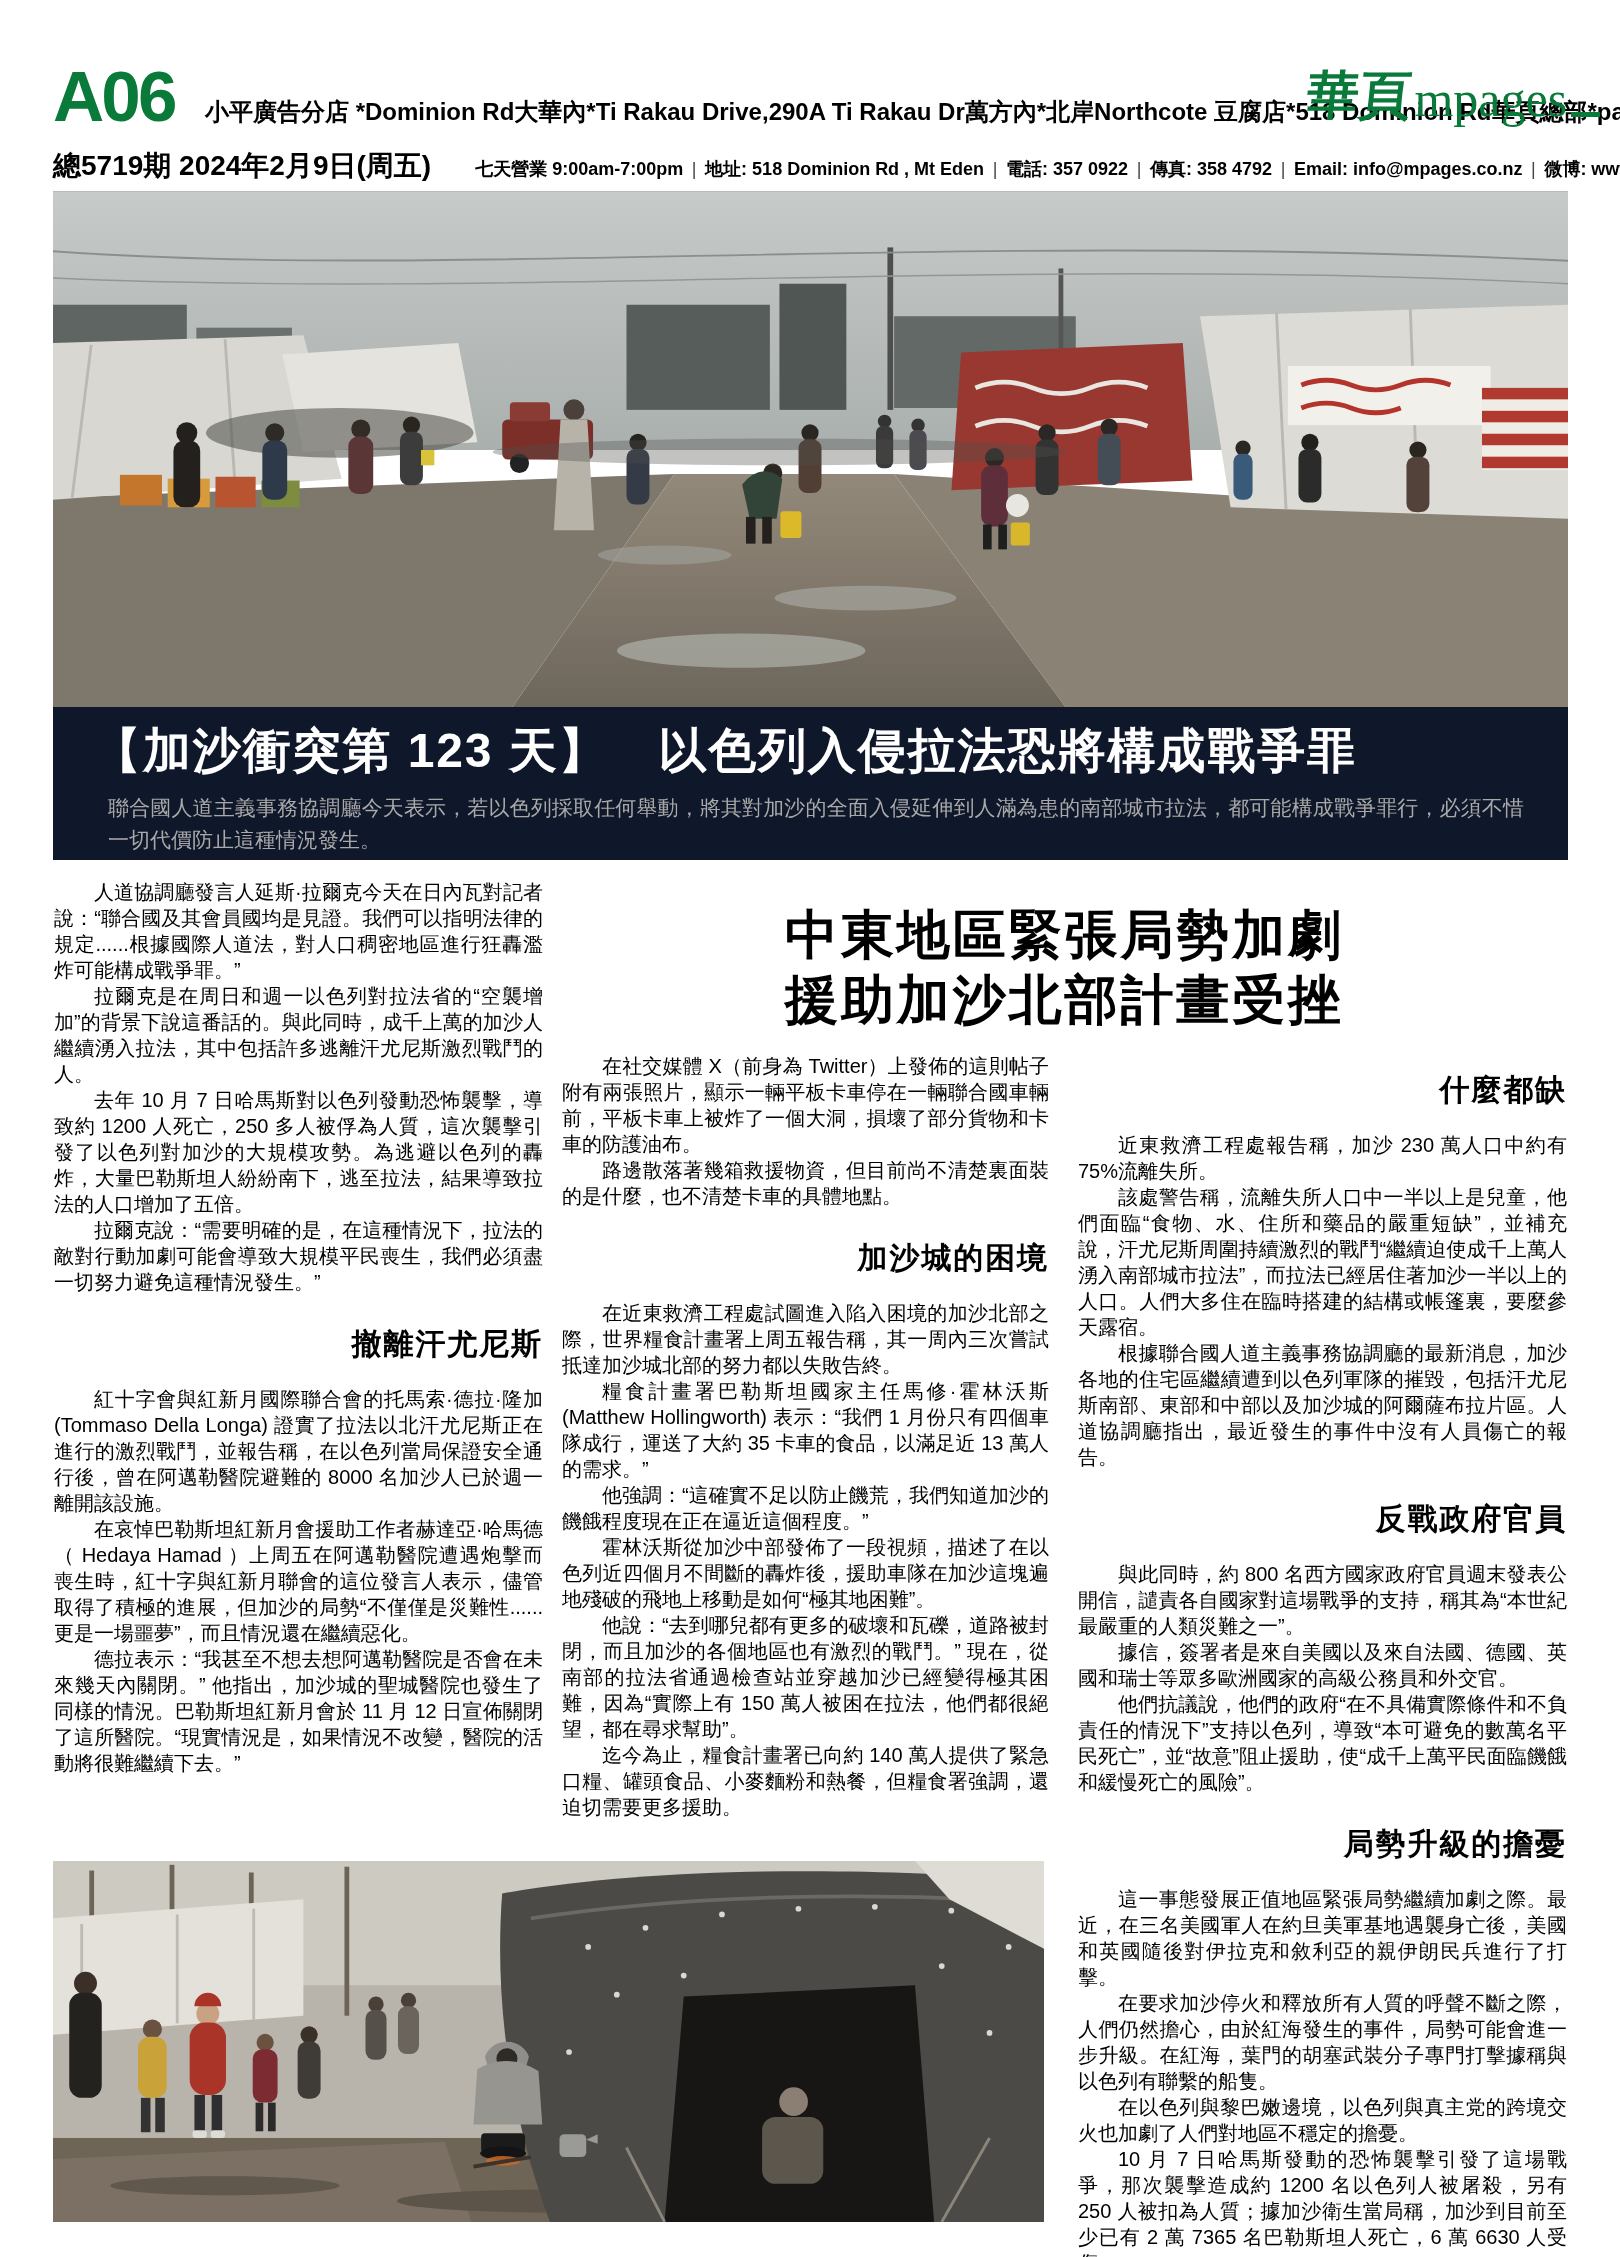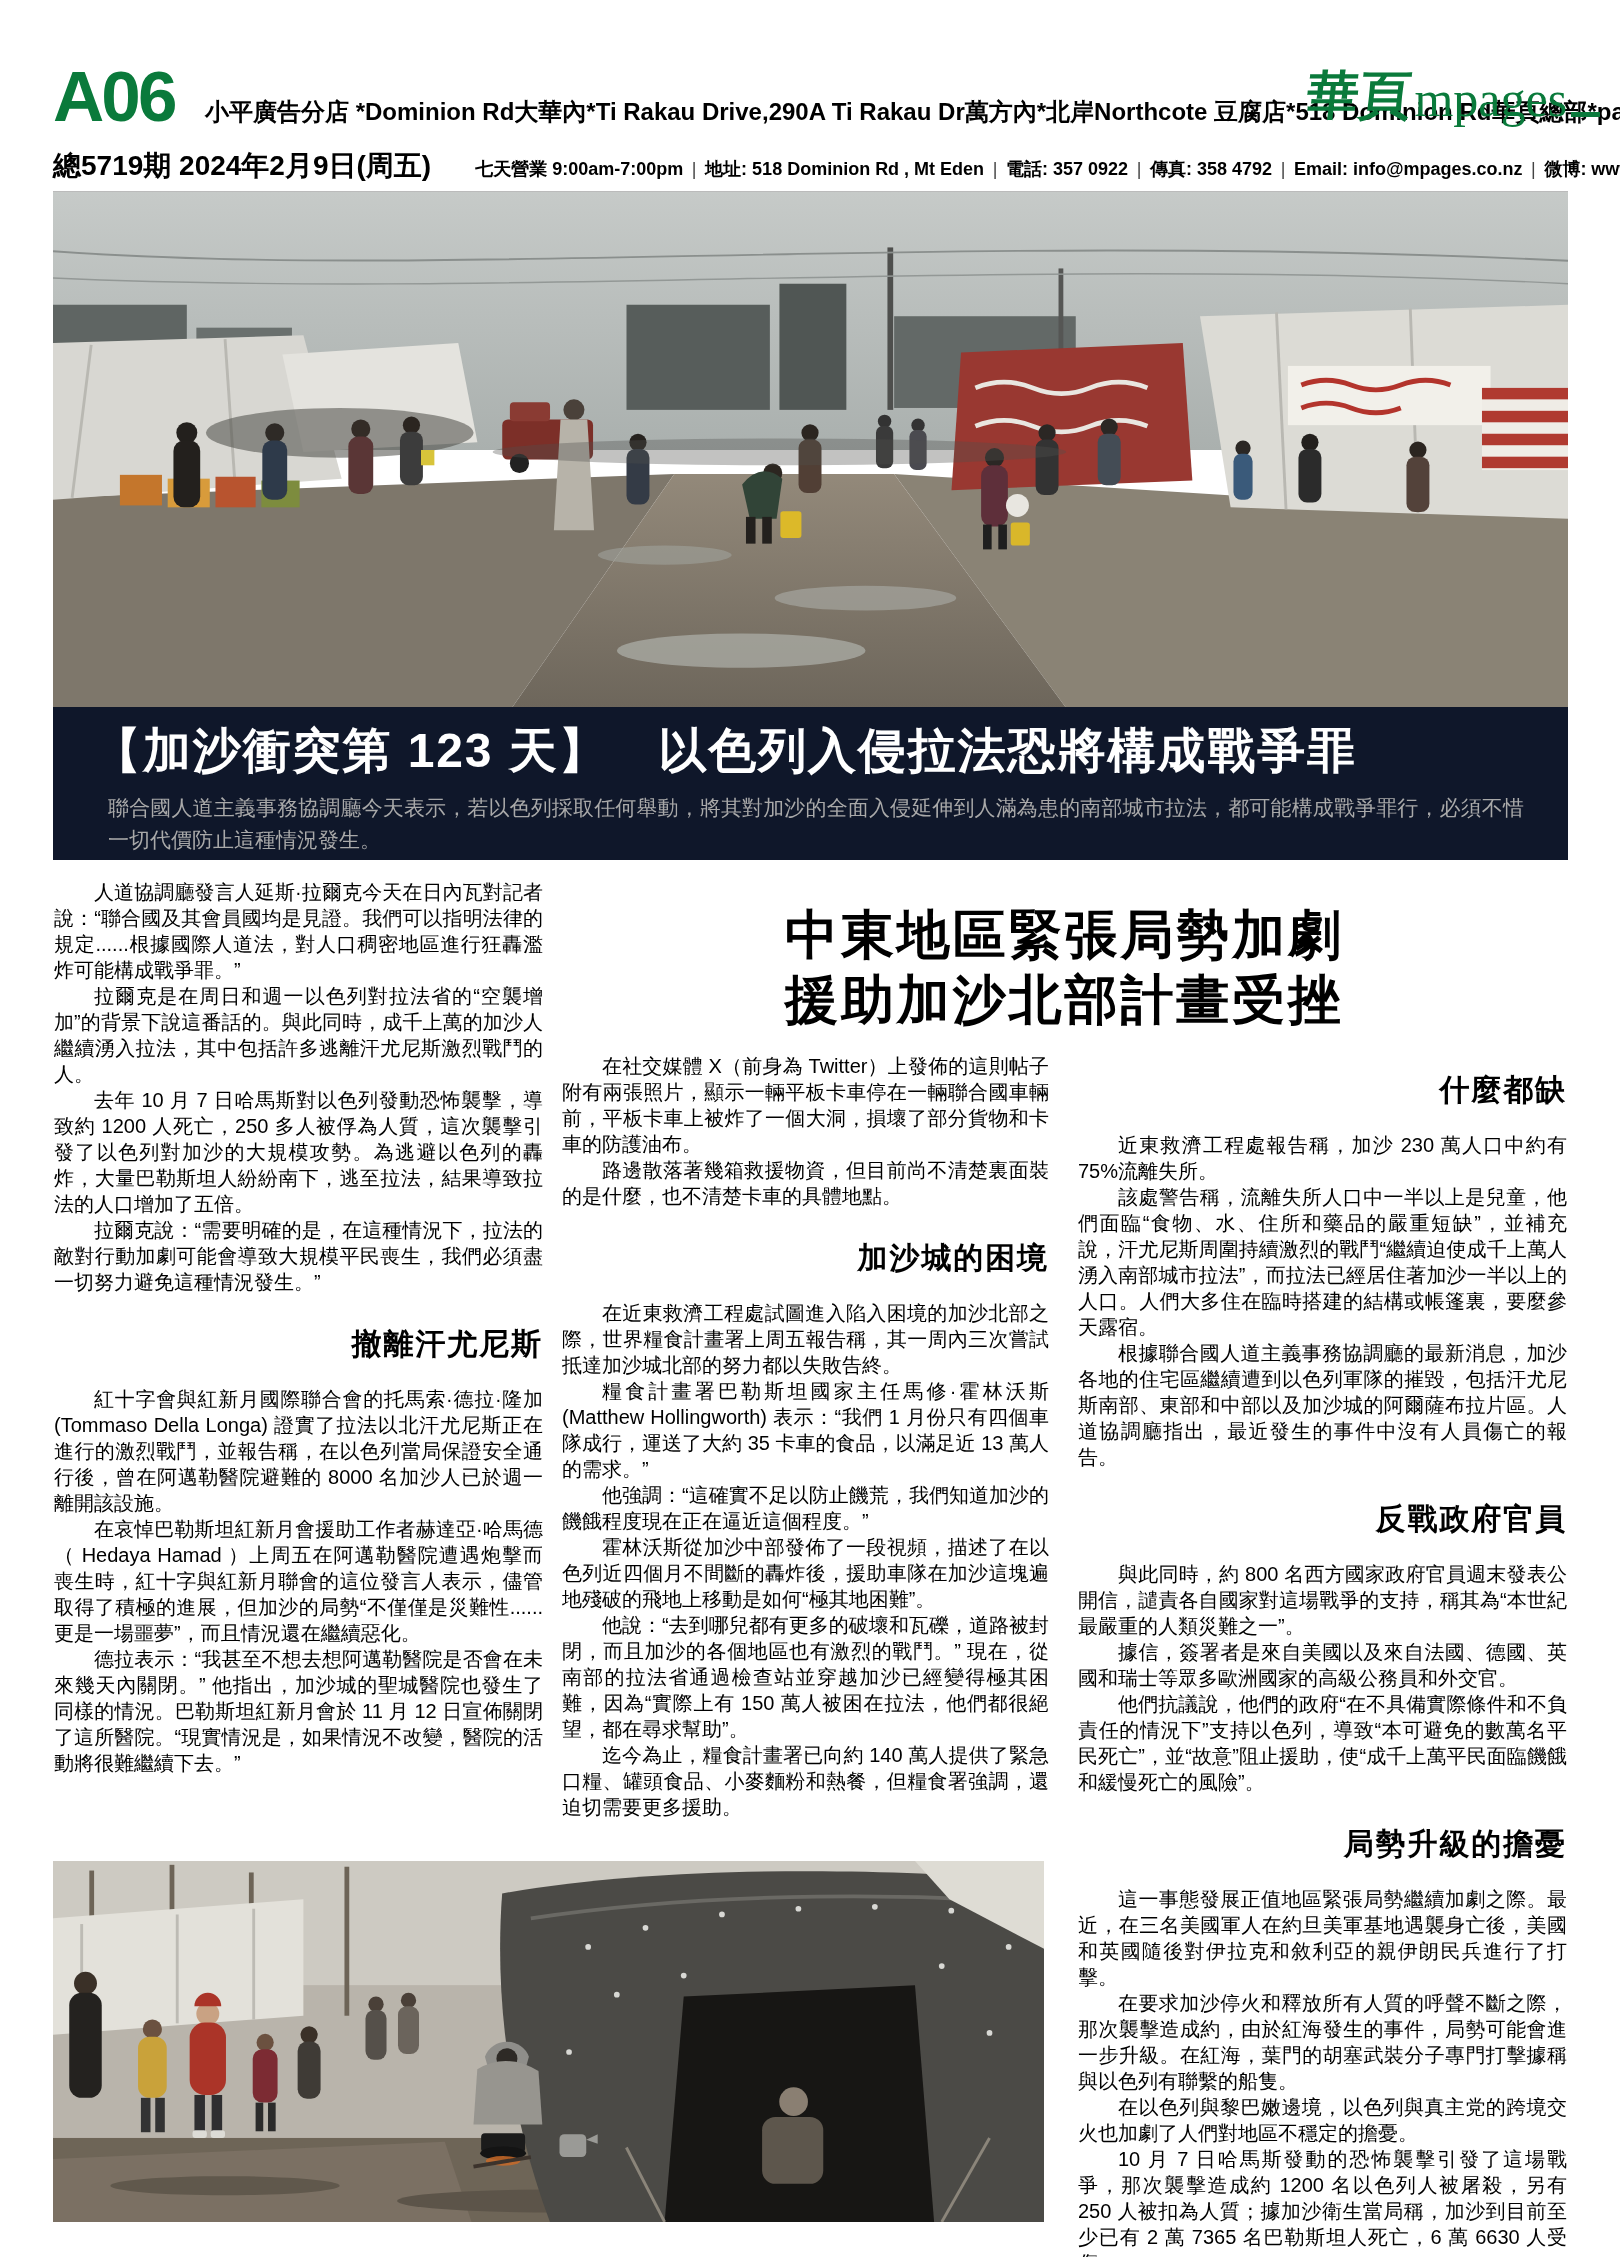--- a/index.html
+++ b/index.html
@@ -246,21 +246,21 @@
     <h3 class="first">什麼都缺</h3>
     <p>近東救濟工程處報告稱，加沙 230 萬人口中約有 75%流離失所。</p>
     <p>該處警告稱，流離失所人口中一半以上是兒童，他們面臨“食物、水、住所和藥品的嚴重短缺”，並補充說，汗尤尼斯周圍持續激烈的戰鬥“繼續迫使成千上萬人湧入南部城市拉法”，而拉法已經居住著加沙一半以上的人口。人們大多住在臨時搭建的結構或帳篷裏，要麼參天露宿。</p>
     <p>根據聯合國人道主義事務協調廳的最新消息，加沙各地的住宅區繼續遭到以色列軍隊的摧毀，包括汗尤尼斯南部、東部和中部以及加沙城的阿爾薩布拉片區。人道協調廳指出，最近發生的事件中沒有人員傷亡的報告。</p>
     <h3>反戰政府官員</h3>
     <p>與此同時，約 800 名西方國家政府官員週末發表公開信，譴責各自國家對這場戰爭的支持，稱其為“本世紀最嚴重的人類災難之一”。</p>
     <p>據信，簽署者是來自美國以及來自法國、德國、英國和瑞士等眾多歐洲國家的高級公務員和外交官。</p>
     <p>他們抗議說，他們的政府“在不具備實際條件和不負責任的情況下”支持以色列，導致“本可避免的數萬名平民死亡”，並“故意”阻止援助，使“成千上萬平民面臨饑餓和緩慢死亡的風險”。</p>
     <h3>局勢升級的擔憂</h3>
     <p>這一事態發展正值地區緊張局勢繼續加劇之際。最近，在三名美國軍人在約旦美軍基地遇襲身亡後，美國和英國隨後對伊拉克和敘利亞的親伊朗民兵進行了打擊。</p>
-    <p>在要求加沙停火和釋放所有人質的呼聲不斷之際，那次襲擊造成約，由於紅海發生的事件，局勢可能會進一步升級。在紅海，葉門的胡塞武裝分子專門打擊據稱與以色列有聯繫的船隻。</p>
+    <p>在要求加沙停火和釋放所有人質的呼聲不斷之際，人們仍然擔心，由於紅海發生的事件，局勢可能會進一步升級。在紅海，葉門的胡塞武裝分子專門打擊據稱與以色列有聯繫的船隻。</p>
     <p>在以色列與黎巴嫩邊境，以色列與真主党的跨境交火也加劇了人們對地區不穩定的擔憂。</p>
     <p>10 月 7 日哈馬斯發動的恐怖襲擊引發了這場戰爭，那次襲擊造成約 1200 名以色列人被屠殺，另有 250 人被扣為人質；據加沙衛生當局稱，加沙到目前至少已有 2 萬 7365 名巴勒斯坦人死亡，6 萬 6630 人受傷。</p>
 
   </section>
 
   <div class="photo-bottom">
     <svg viewBox="0 0 1037 378" preserveAspectRatio="none">
       <rect x="0" y="0" width="1037" height="378" fill="#b9b4ab"></rect>
       <rect x="0" y="0" width="1037" height="130" fill="#cdcac2"></rect>
       <rect x="38" y="10" width="5" height="150" fill="#6d6457"></rect>

